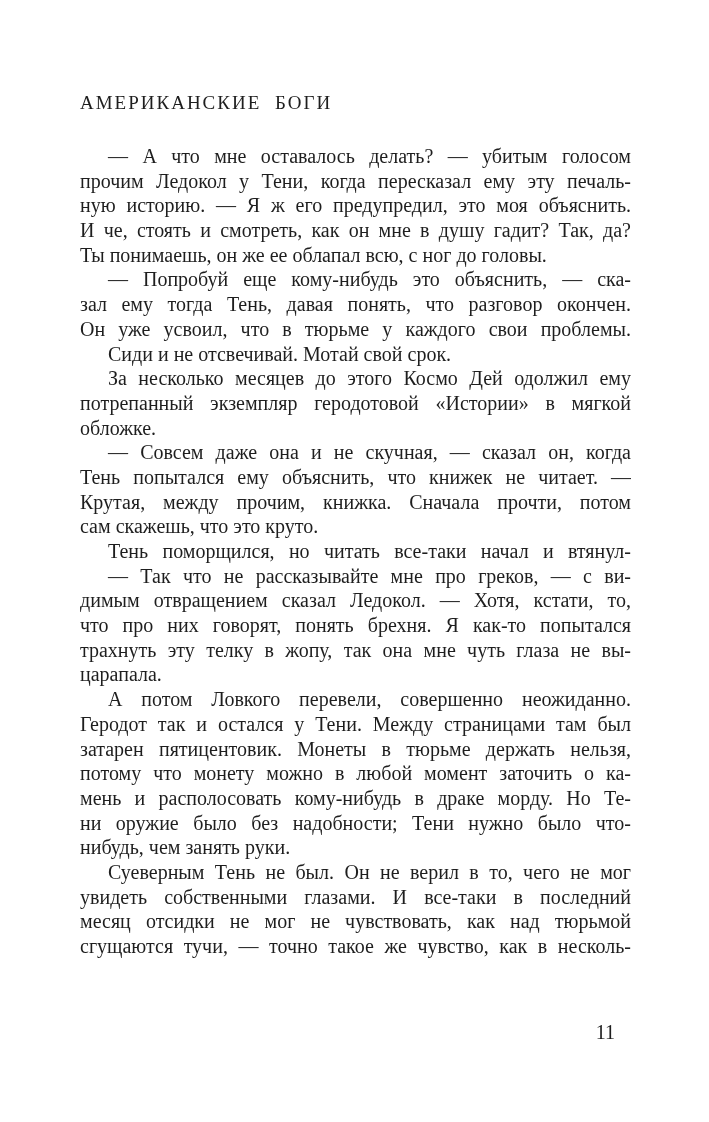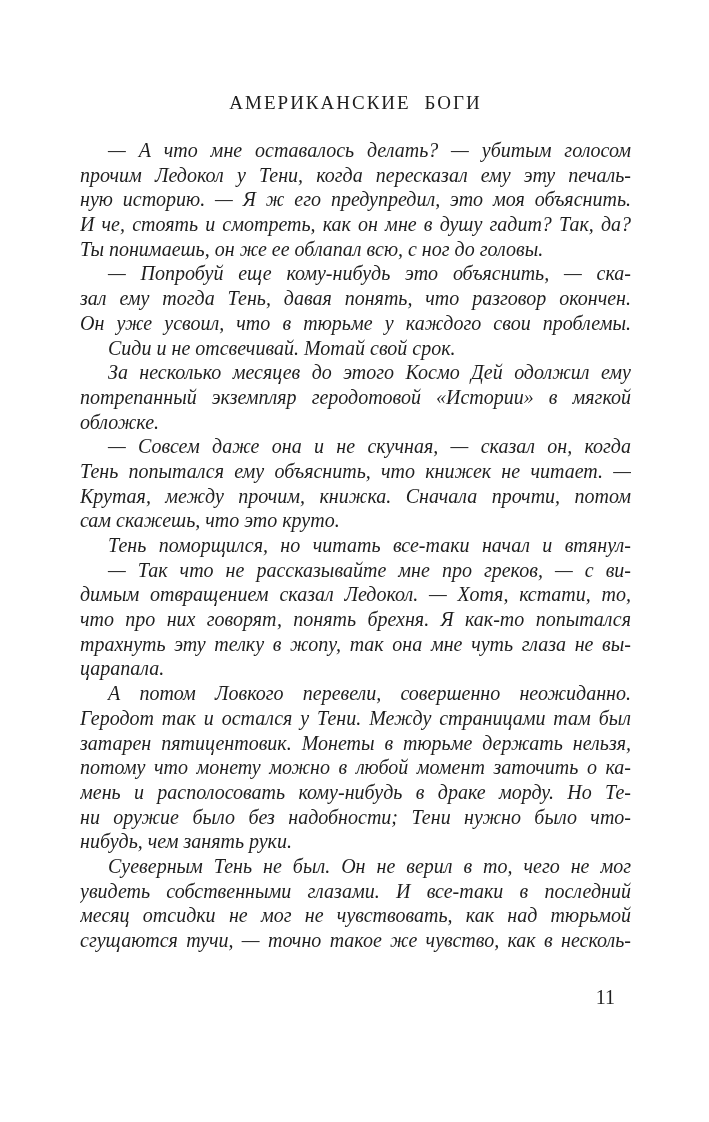--- a/index.html
+++ b/index.html
@@ -20,45 +20,43 @@
     position: absolute;
     left: 80px;
     top: 90px;
     width: 551px;
   }
   .running-header {
     font-size: 19px;
     line-height: 25px;
     letter-spacing: 2px;
     word-spacing: 7px;
-    text-align: center;
     white-space: nowrap;
   }
   .body-text {
-    margin-top: 23px;
+    margin-top: 29px;
     font-size: 20px;
     line-height: 24.7px;
-    font-style: italic;
   }
   .line {
     text-align: justify;
     text-align-last: justify;
     height: 24.7px;
     overflow: hidden;
   }
   .line.lastline {
     text-align-last: left;
   }
   .line.indent {
     text-indent: 28px;
   }
   .page-number {
     position: absolute;
     left: 80px;
-    top: 985px;
+    top: 1020px;
     width: 535px;
     font-size: 20px;
     line-height: 25px;
     text-align: right;
   }
 </style>
 </head>
 <body>
 
 <div class="page">

